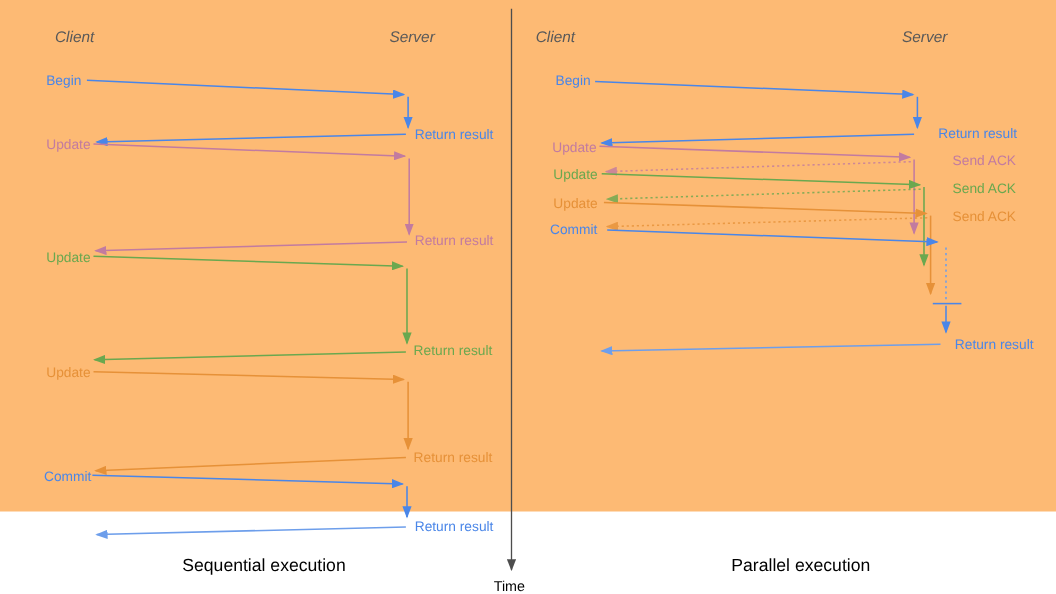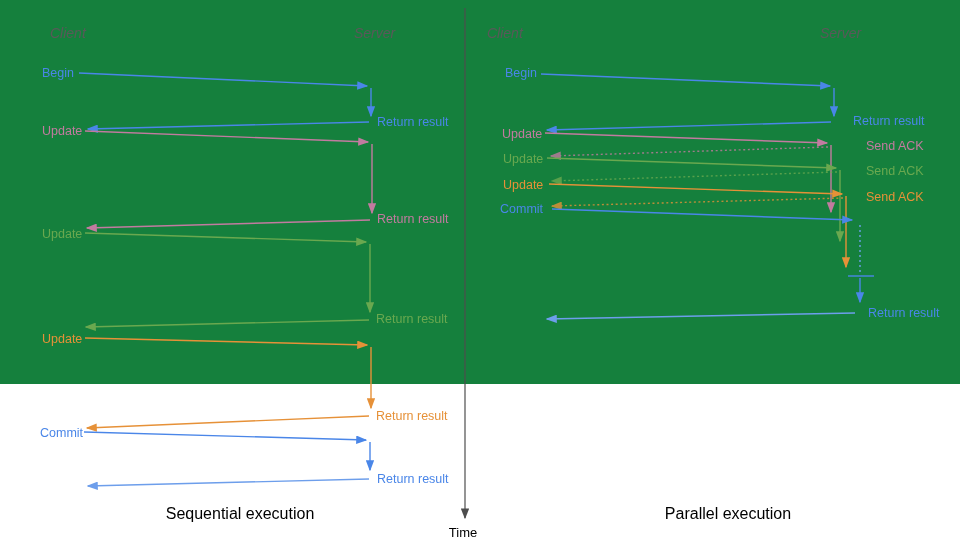--- a/index.html
+++ b/index.html
@@ -1,18 +1,18 @@
 <!DOCTYPE html>
 <html><head>
 <meta charset="utf-8">
 <style>
   html, body { margin: 0; padding: 0; background: #ffffff; }
   body { width: 960px; height: 540px; overflow: hidden;
          font-family: "Liberation Sans", sans-serif; }
-  .stage { position: relative; width: 960px; height: 384px; background: #15803d; }
+  .stage { position: relative; width: 960px; height: 465px; background: #fdba74; }
   svg { display: block; }
 
   
   .st-blue   { stroke: #4a86e8; }
   .st-lblue  { stroke: #6d9eeb; }
   .st-pink   { stroke: #c27ba0; }
   .st-green  { stroke: #6aa84f; }
   .st-orange { stroke: #e69138; }
   .st-axis   { stroke: #4d4d4d; }
   .msg  { fill: none; stroke-width: 1.4; }

